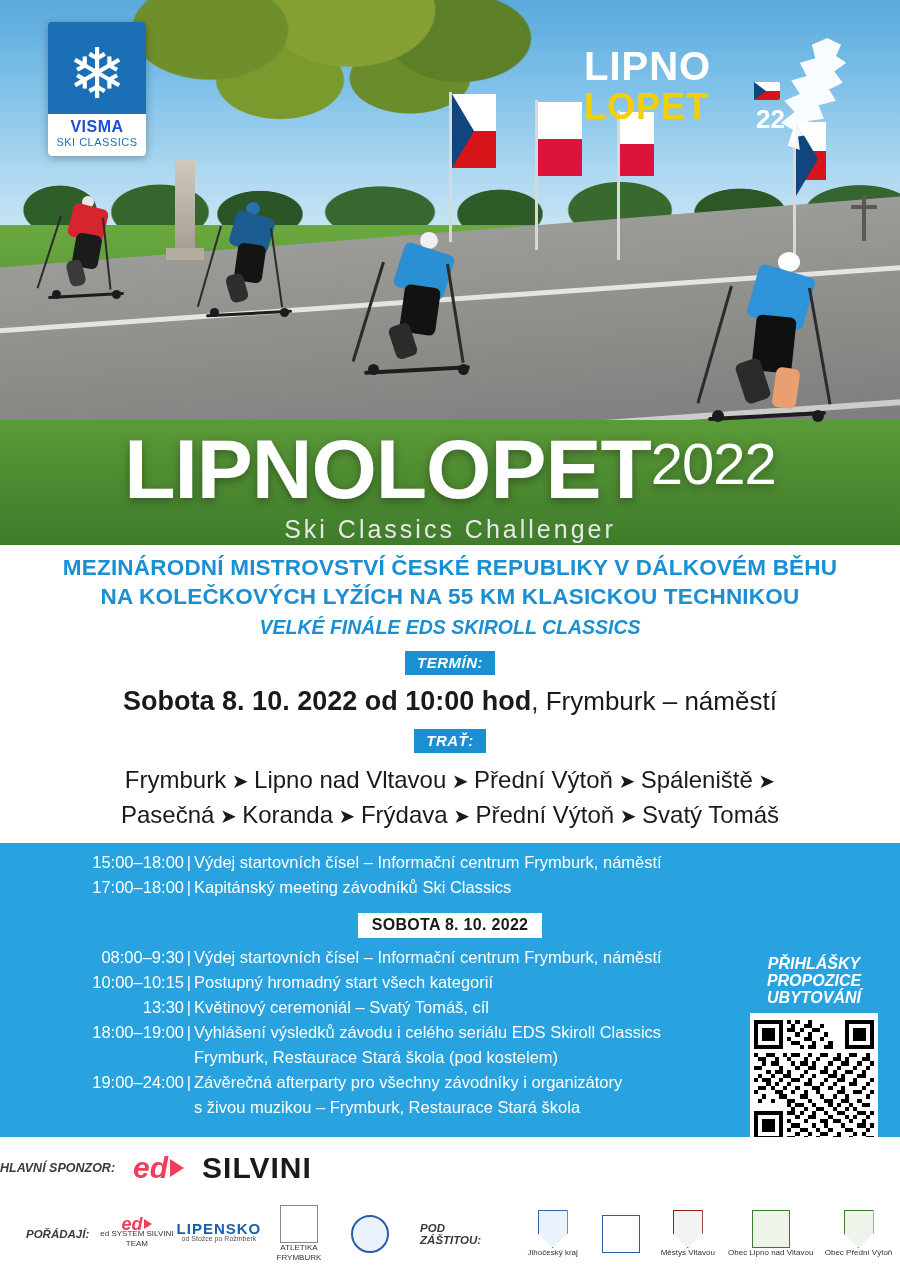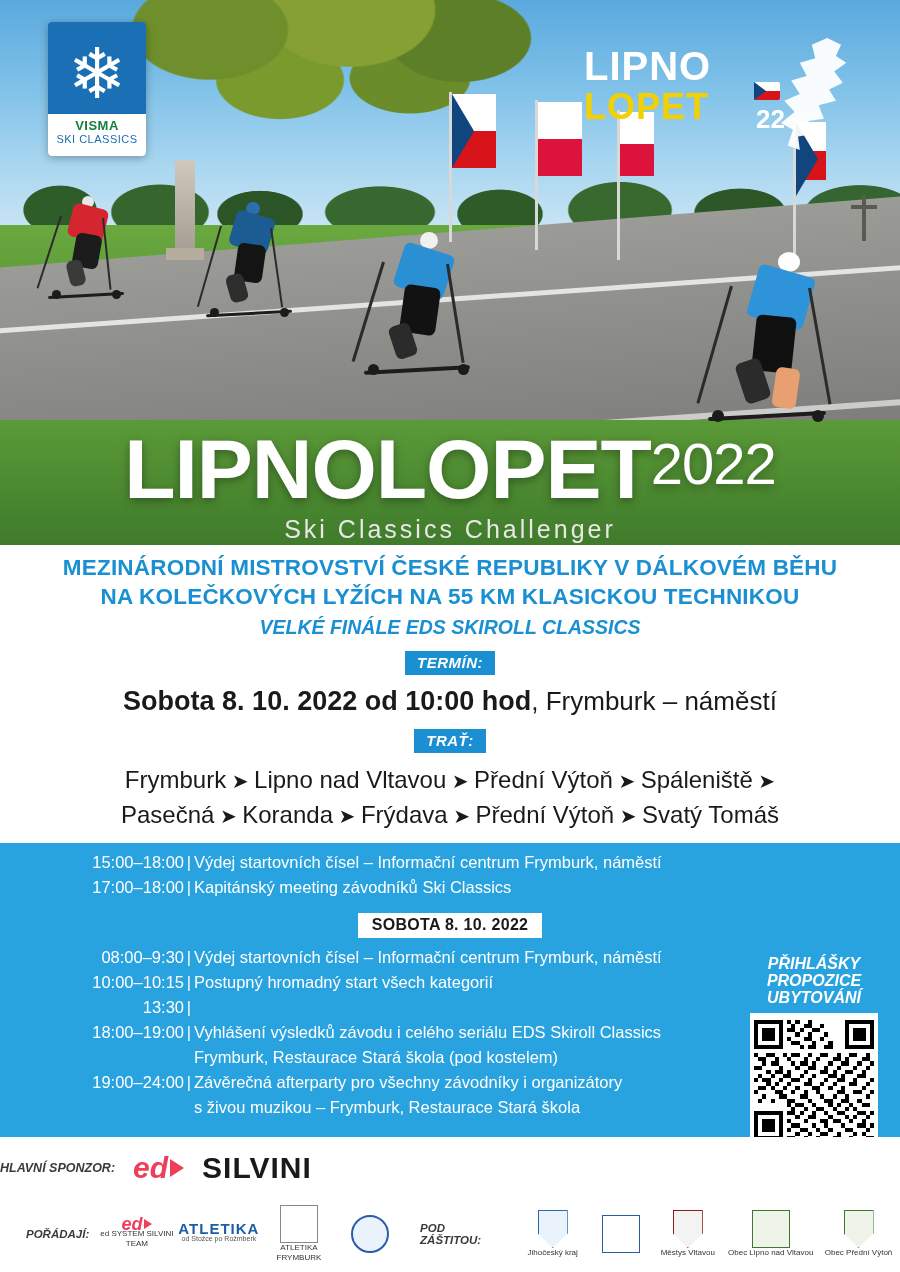--- a/index.html
+++ b/index.html
@@ -126,21 +126,21 @@
   }
   .visma-star {
     position: absolute; top: 16px; left: 50%; transform: translateX(-50%);
     width: 72px; height: 72px;
     color: #ffffff; font-size: 70px; line-height: 72px; text-align: center;
   }
   .visma-band {
     position: absolute; bottom: 0; left: 0; width: 98px; height: 42px;
     background: #ffffff; text-align: center;
   }
-  .visma-band .v1 { display:block; font-size: 13px; font-weight: bold; color:#15803d; letter-spacing:.5px; margin-top:4px; }
+  .visma-band .v1 { display:block; font-size: 16px; font-weight: bold; color:#1d4ed8; letter-spacing:.5px; margin-top:4px; }
   .visma-band .v2 { display:block; font-size: 11px; font-weight: normal; color:#1b6fb5; letter-spacing:.5px; }
   .visma-red {
     position:absolute; top: 94px; left: 8px; width: 30px; height: 12px;
     background:#e8252c; border-radius: 50% 50% 0 0 / 100% 100% 0 0;
   }
 
   
   .ll-mark { position: absolute; top: 44px; right: 46px; width: 270px; height: 110px; }
   .ll-lipno {
     position:absolute; top: 0; left: 0;
@@ -448,20 +448,23 @@
         <div class="prow">
           <span class="t">10:00–10:15</span>
           <span class="sep">|</span>
           <span class="d">
             <span class="ind">Postupný hromadný start všech kategorií</span>
           </span>
         </div>
         <div class="prow">
           <span class="t">13:30</span>
           <span class="sep">|</span>
+          <span class="d">
+            <span class="ind">Květinový ceremoniál – Svatý Tomáš, cíl</span>
+          </span>
         </div>
         <div class="prow">
           <span class="t">18:00–19:00</span>
           <span class="sep">|</span>
           <span class="d">
             <span class="ind">Vyhlášení výsledků závodu i celého seriálu EDS Skiroll Classics</span>
             <span class="ind">Frymburk, Restaurace Stará škola (pod kostelem)</span>
           </span>
         </div>
         <div class="prow">
@@ -689,21 +692,21 @@
 
     <div class="partners">
       <span class="plabel" style="margin-left:26px; margin-right:10px;">POŘÁDAJÍ:</span>
 
       <span class="logo-chip" style="width:78px;">
         <span class="ed-logo" style="font-size:18px;">ed<span class="ed-tri" style="border-top-width:5px;border-bottom-width:5px;border-left-width:8px;"></span></span>
         <span>ed SYSTEM SILVINI TEAM</span>
       </span>
 
       <span class="logo-chip" style="width:92px;">
-        <span style="font-size:15px;font-weight:bold;color:#1a5fa8;letter-spacing:1px;">ATLETIKA</span>
+        <span style="font-size:15px;font-weight:bold;color:#1a5fa8;letter-spacing:1px;">LIPENSKO</span>
         <span style="font-size:7px;color:#555;">od Stožce po Rožmberk</span>
       </span>
 
       <span class="logo-chip" style="width:74px;">
         <span class="badge-sq" style="background:#fff;border:1px solid #888;"></span>
         <span>ATLETIKA FRYMBURK</span>
       </span>
 
       <span class="logo-chip" style="width:74px;">
         <span class="badge-circ"></span>

